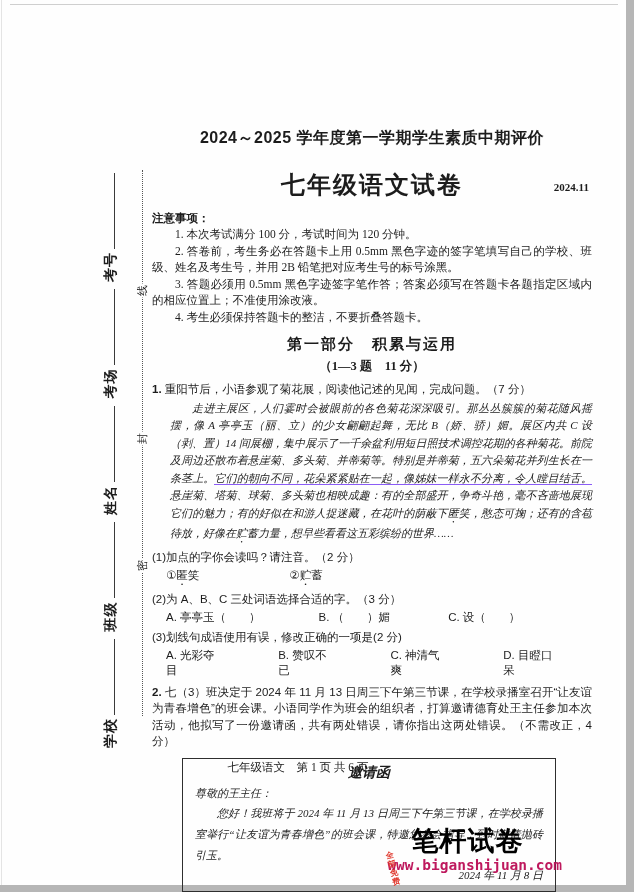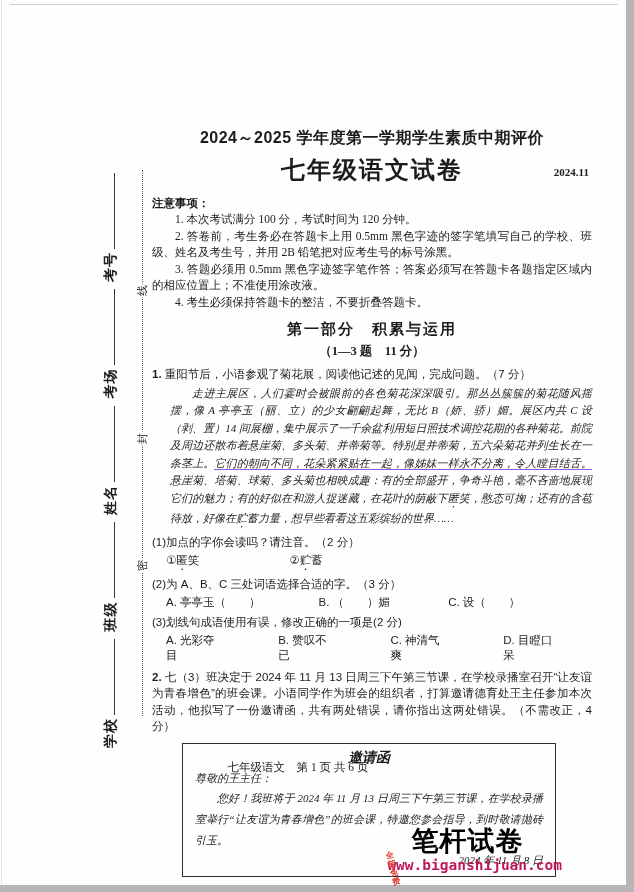--- a/index.html
+++ b/index.html
@@ -20,21 +20,21 @@
   .seal-char{position:absolute;left:135px;width:14px;font-size:11px;background:#fefefe;
        transform:rotate(-90deg);text-align:center;padding:3px 0;}
   .seal-char.c0{top:280px}.seal-char.c1{top:428px}.seal-char.c2{top:555px}
 
   
   .main{position:absolute;left:152px;top:128px;width:440px;}
   .sans{font-family:"Liberation Sans","DejaVu Sans",sans-serif;}
   .kai{font-style:italic;}
   .t1{text-align:center;font-weight:bold;font-size:16px;letter-spacing:.5px;
       font-family:"Liberation Sans","DejaVu Sans",sans-serif;}
-  .t2wrap{position:relative;margin-top:5px;height:34px;}
+  .t2wrap{position:relative;margin-top:20px;height:34px;}
   .t2{text-align:center;font-weight:bold;font-size:24px;letter-spacing:2px;
       font-family:"Liberation Sans","DejaVu Sans",sans-serif;}
   .hdate{position:absolute;right:3px;top:12px;font-size:11px;font-weight:bold;}
   .notice-label{font-weight:bold;font-size:11.5px;margin-top:8px;}
   .note{font-size:11.5px;line-height:16.5px;text-align:justify;text-indent:2em;margin:0;}
   .sec-title{text-align:center;font-weight:bold;font-size:15px;letter-spacing:2px;margin-top:10px;
       font-family:"Liberation Sans","DejaVu Sans",sans-serif;}
   .sec-sub{text-align:center;font-size:12.5px;margin-top:4px;font-weight:bold;}
   .qline{font-size:11.5px;line-height:16.5px;margin-top:6px;text-align:justify;}
   .qnum{font-weight:bold;}

